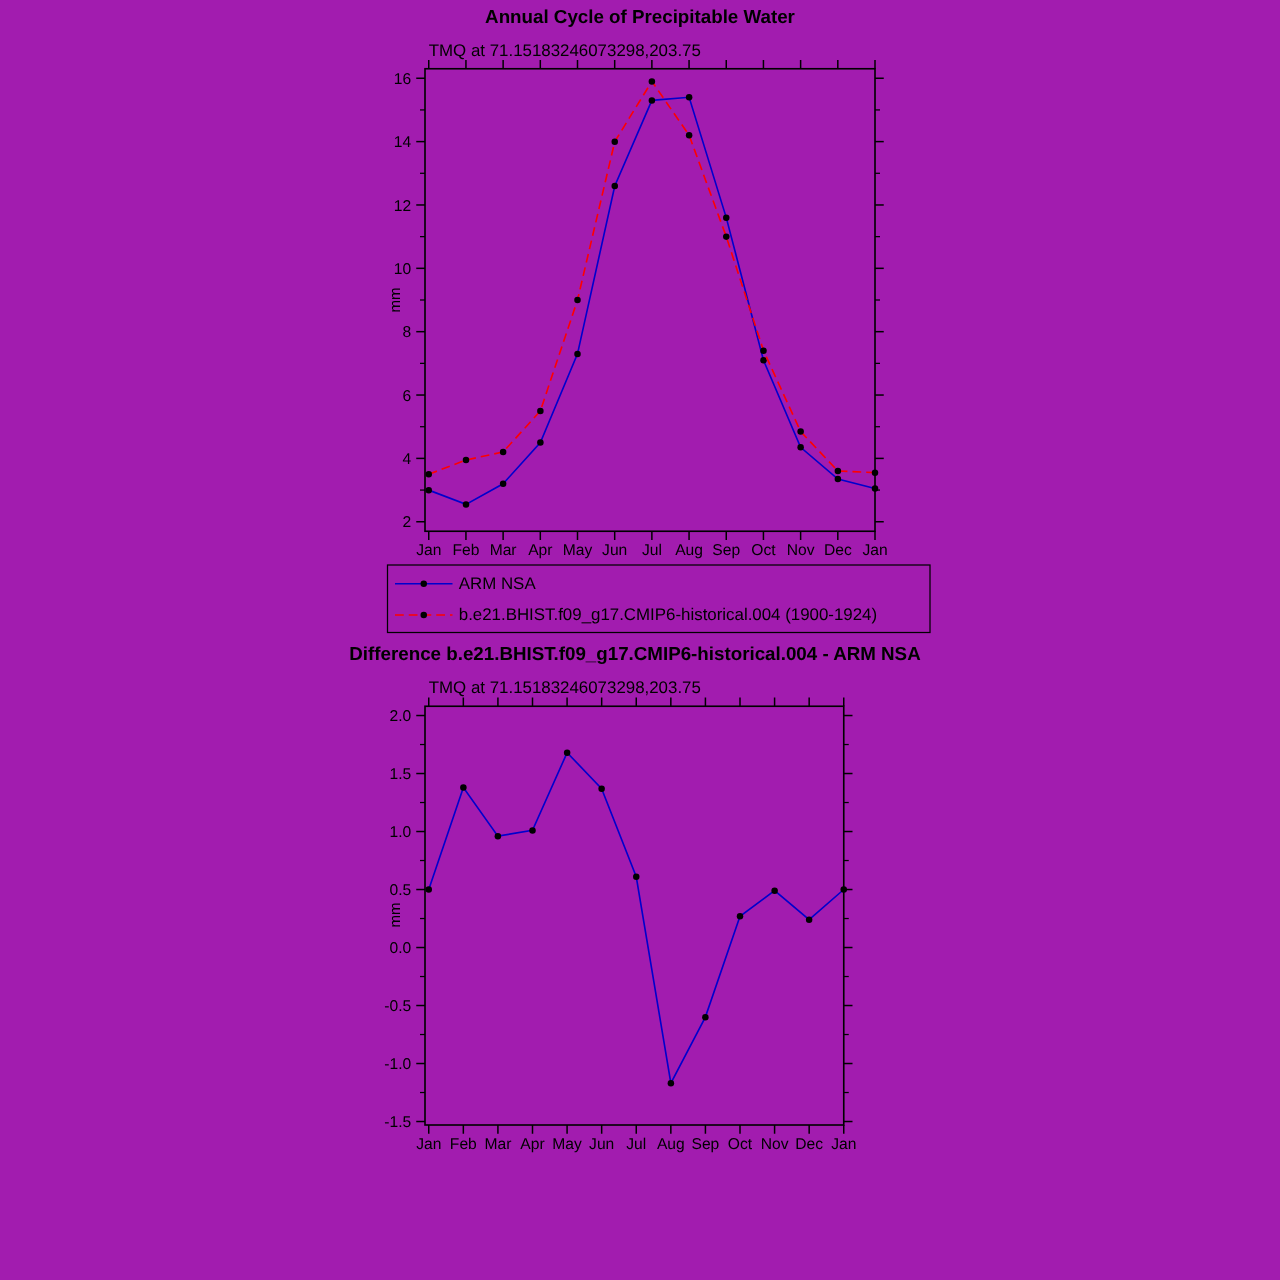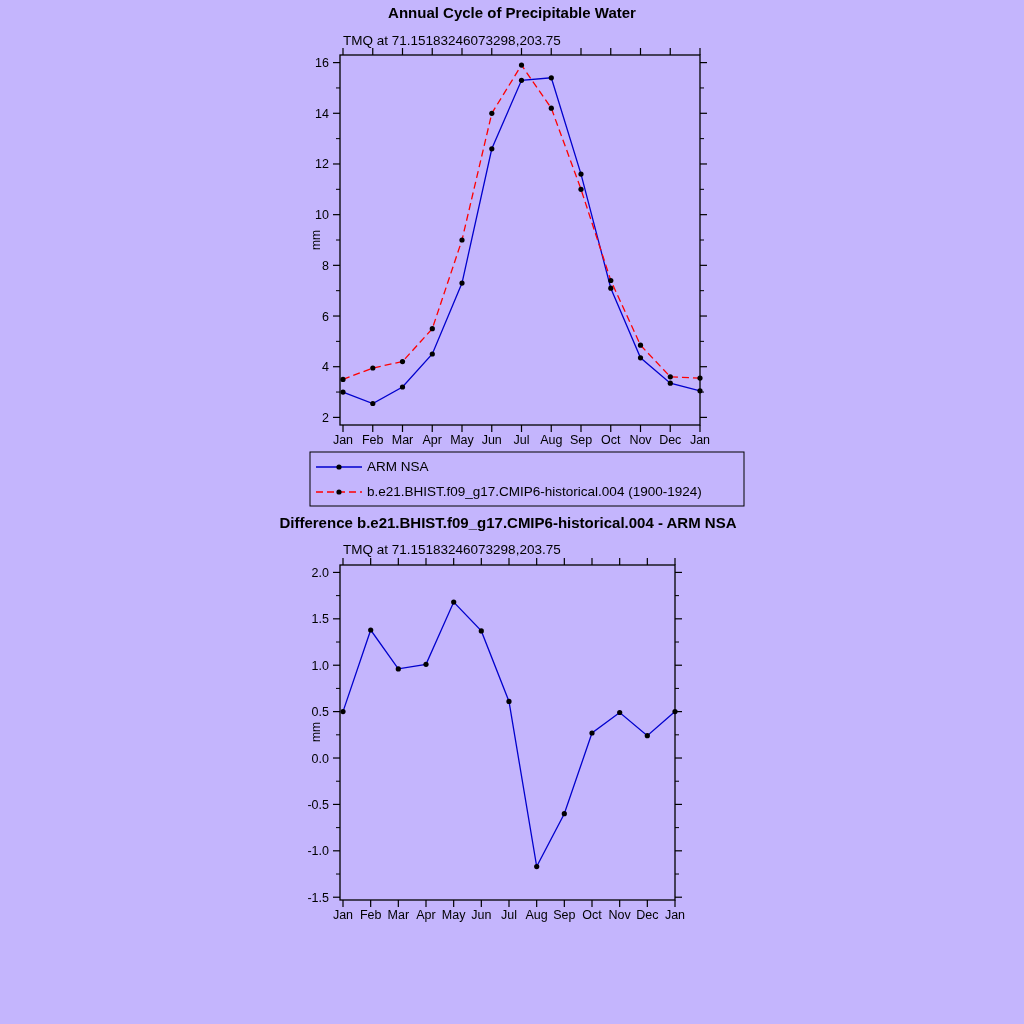--- a/index.html
+++ b/index.html
@@ -4,21 +4,21 @@
 <style>
   html, body {
     margin: 0;
     padding: 0;
     background: #ffffff;
   }
   #page {
     position: relative;
     width: 1024px;
     height: 1024px;
-    background: #c4b5fd;
+    background: #a21caf;
     font-family: "Liberation Sans", sans-serif;
     overflow: hidden;
   }
   svg {
     font-family: "Liberation Sans", sans-serif;
   }
   .chart-title {
     font-size: 15px;
     font-weight: bold;
     fill: #000000;

